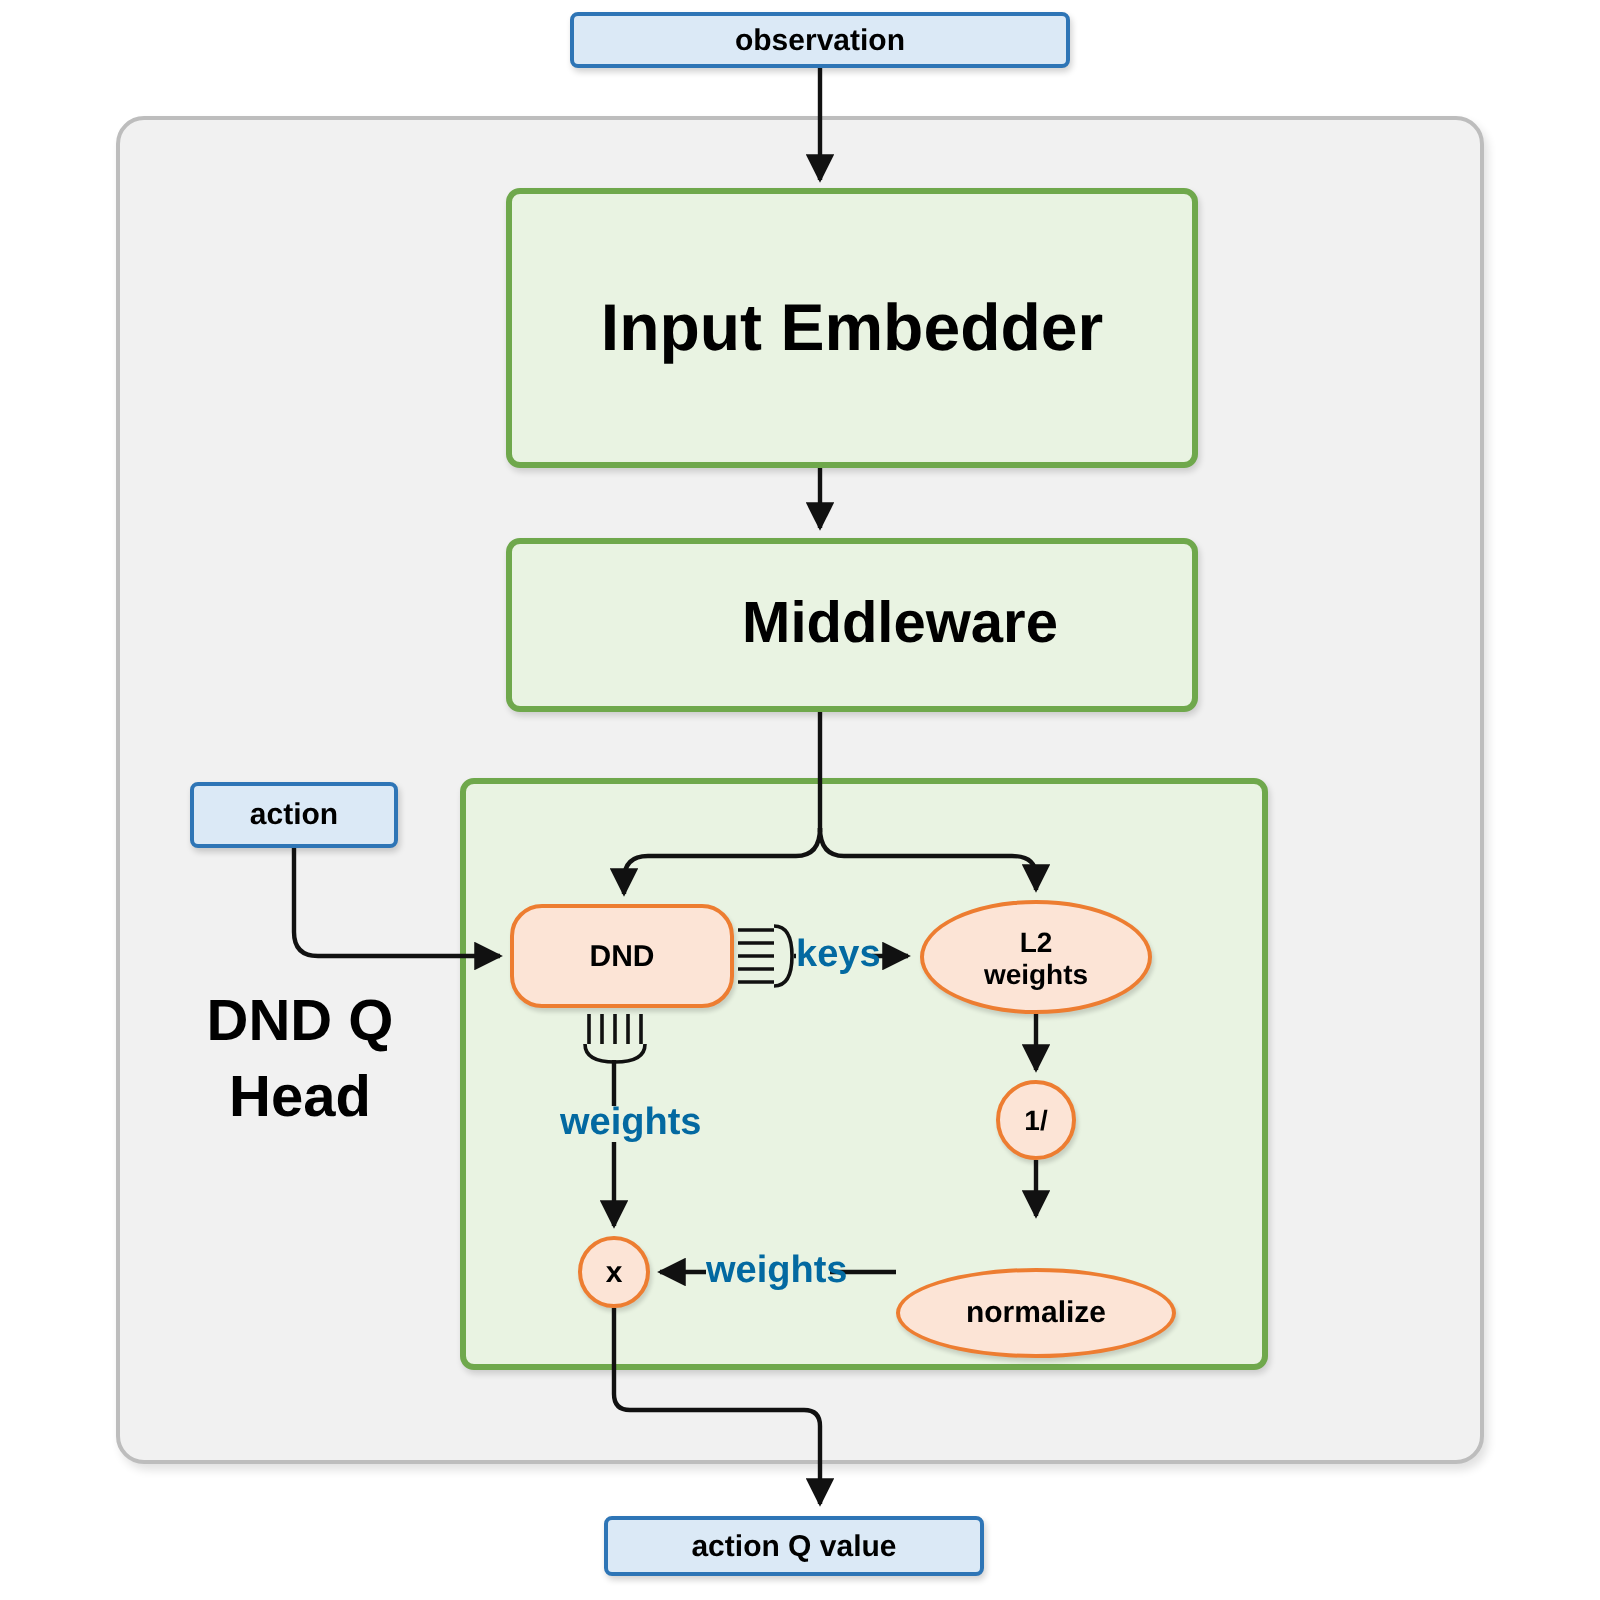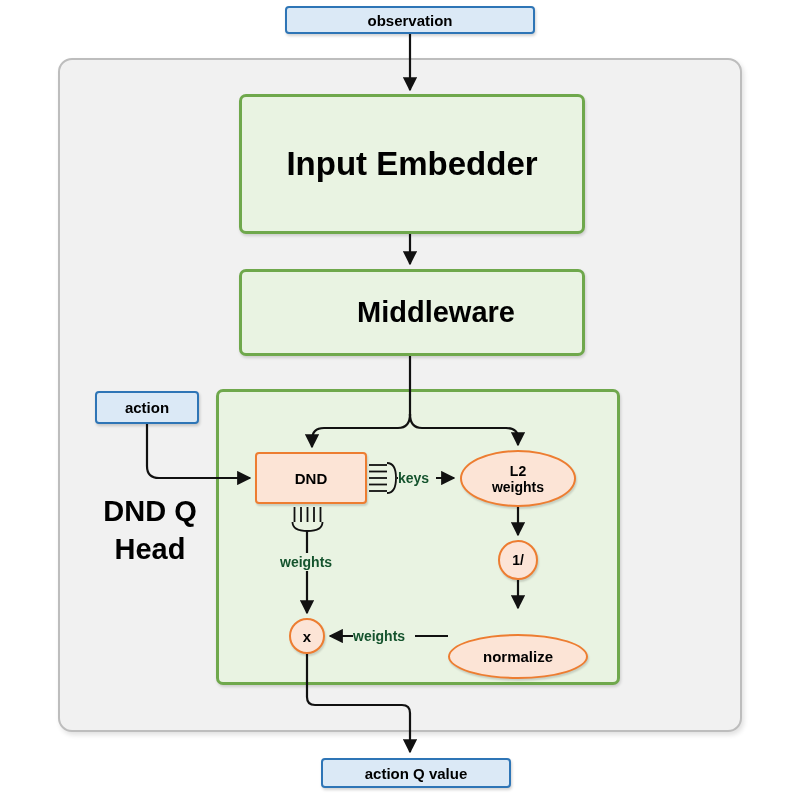--- a/index.html
+++ b/index.html
@@ -13,26 +13,26 @@
   .canvas{position:relative;width:800px;height:800px;background:#fff;
           font-family:"Liberation Sans",sans-serif;overflow:hidden;}
   .node{position:absolute;display:flex;flex-direction:column;align-items:center;
         justify-content:center;font-weight:bold;color:#000;box-sizing:border-box;
         text-align:right;z-index:1;}
   .blue{background:var(--blue-fill);border:2.5px solid var(--blue-border);
         border-radius:4px;font-size:15px;box-shadow:1px 2px 3px rgba(0,0,0,.18);}
   .graybox{background:var(--gray-fill);border:2px solid var(--gray-border);
         border-radius:14px;box-shadow:2px 3px 5px rgba(0,0,0,.12);z-index:0;}
   .greenbox{background:var(--green-fill);border:3px solid var(--green-border);
-        border-radius:7px;box-shadow:1px 2px 3px rgba(0,0,0,.15);}
+        border-radius:7px;box-shadow:1px 2px 3px rgba(0,0,0,.15);margin-left:14px;}
   .orangebox{background:var(--orange-fill);border:2.5px solid var(--orange-border);
         box-shadow:1px 2px 2px rgba(0,0,0,.15);}
   .ellipse{border-radius:50%;}
-  .edge-label{position:absolute;font-weight:bold;font-size:14px;color:#14532d;
-        background:var(--green-fill);text-align:left;z-index:3;line-height:18px;}
+  .edge-label{position:absolute;font-weight:bold;font-size:19px;color:#0369a1;
+        background:var(--green-fill);text-align:right;z-index:3;line-height:18px;}
   .head-label{position:absolute;font-weight:bold;font-size:29px;line-height:38px;
         color:#000;text-align:center;z-index:1;}
   svg.wires{position:absolute;left:0;top:0;z-index:2;pointer-events:none;}
 </style>
 </head>
 <body>
 
 <div class="canvas">
 
   <div class="node graybox" style="left:58px;top:58px;width:684px;height:674px;"></div>
@@ -53,42 +53,42 @@
 
   <div class="node blue" style="left:95px;top:391px;width:104px;height:33px;">
     <span>action</span>
   </div>
 
   <div class="head-label" style="left:70px;top:492px;width:160px;">
     <div>DND Q</div>
     <div>Head</div>
   </div>
 
-  <div class="node orangebox" style="left:255px;top:452px;width:112px;height:52px;border-radius:4px;font-size:15px;">
+  <div class="node orangebox" style="left:255px;top:452px;width:112px;height:52px;border-radius:16px;font-size:15px;">
     <span>DND</span>
   </div>
 
   <div class="node orangebox ellipse" style="left:460px;top:450px;width:116px;height:57px;font-size:14px;line-height:16px;">
     <span>L2</span>
     <span>weights</span>
   </div>
 
   <div class="node orangebox ellipse" style="left:498px;top:540px;width:40px;height:40px;font-size:14px;">
     <span>1/</span>
   </div>
 
   <div class="node orangebox ellipse" style="left:448px;top:634px;width:140px;height:45px;font-size:15px;">
     <span>normalize</span>
   </div>
 
   <div class="node orangebox ellipse" style="left:289px;top:618px;width:36px;height:36px;font-size:15px;">
     <span>x</span>
   </div>
 
-  <div class="node blue" style="left:321px;top:758px;width:190px;height:30px;">
+  <div class="node blue" style="left:302px;top:758px;width:190px;height:30px;">
     <span>action Q value</span>
   </div>
 
   <svg class="wires" width="800" height="800" viewBox="0 0 800 800">
     <defs>
       <marker id="ah" viewBox="0 0 10 10" refX="9" refY="5" markerWidth="6.5" markerHeight="6.5" orient="auto-start-reverse">
         <path d="M0,0 L10,5 L0,10 z" fill="var(--arrow)"></path>
       </marker>
     </defs>
     <g fill="none" stroke="var(--arrow)" stroke-width="2.2">

